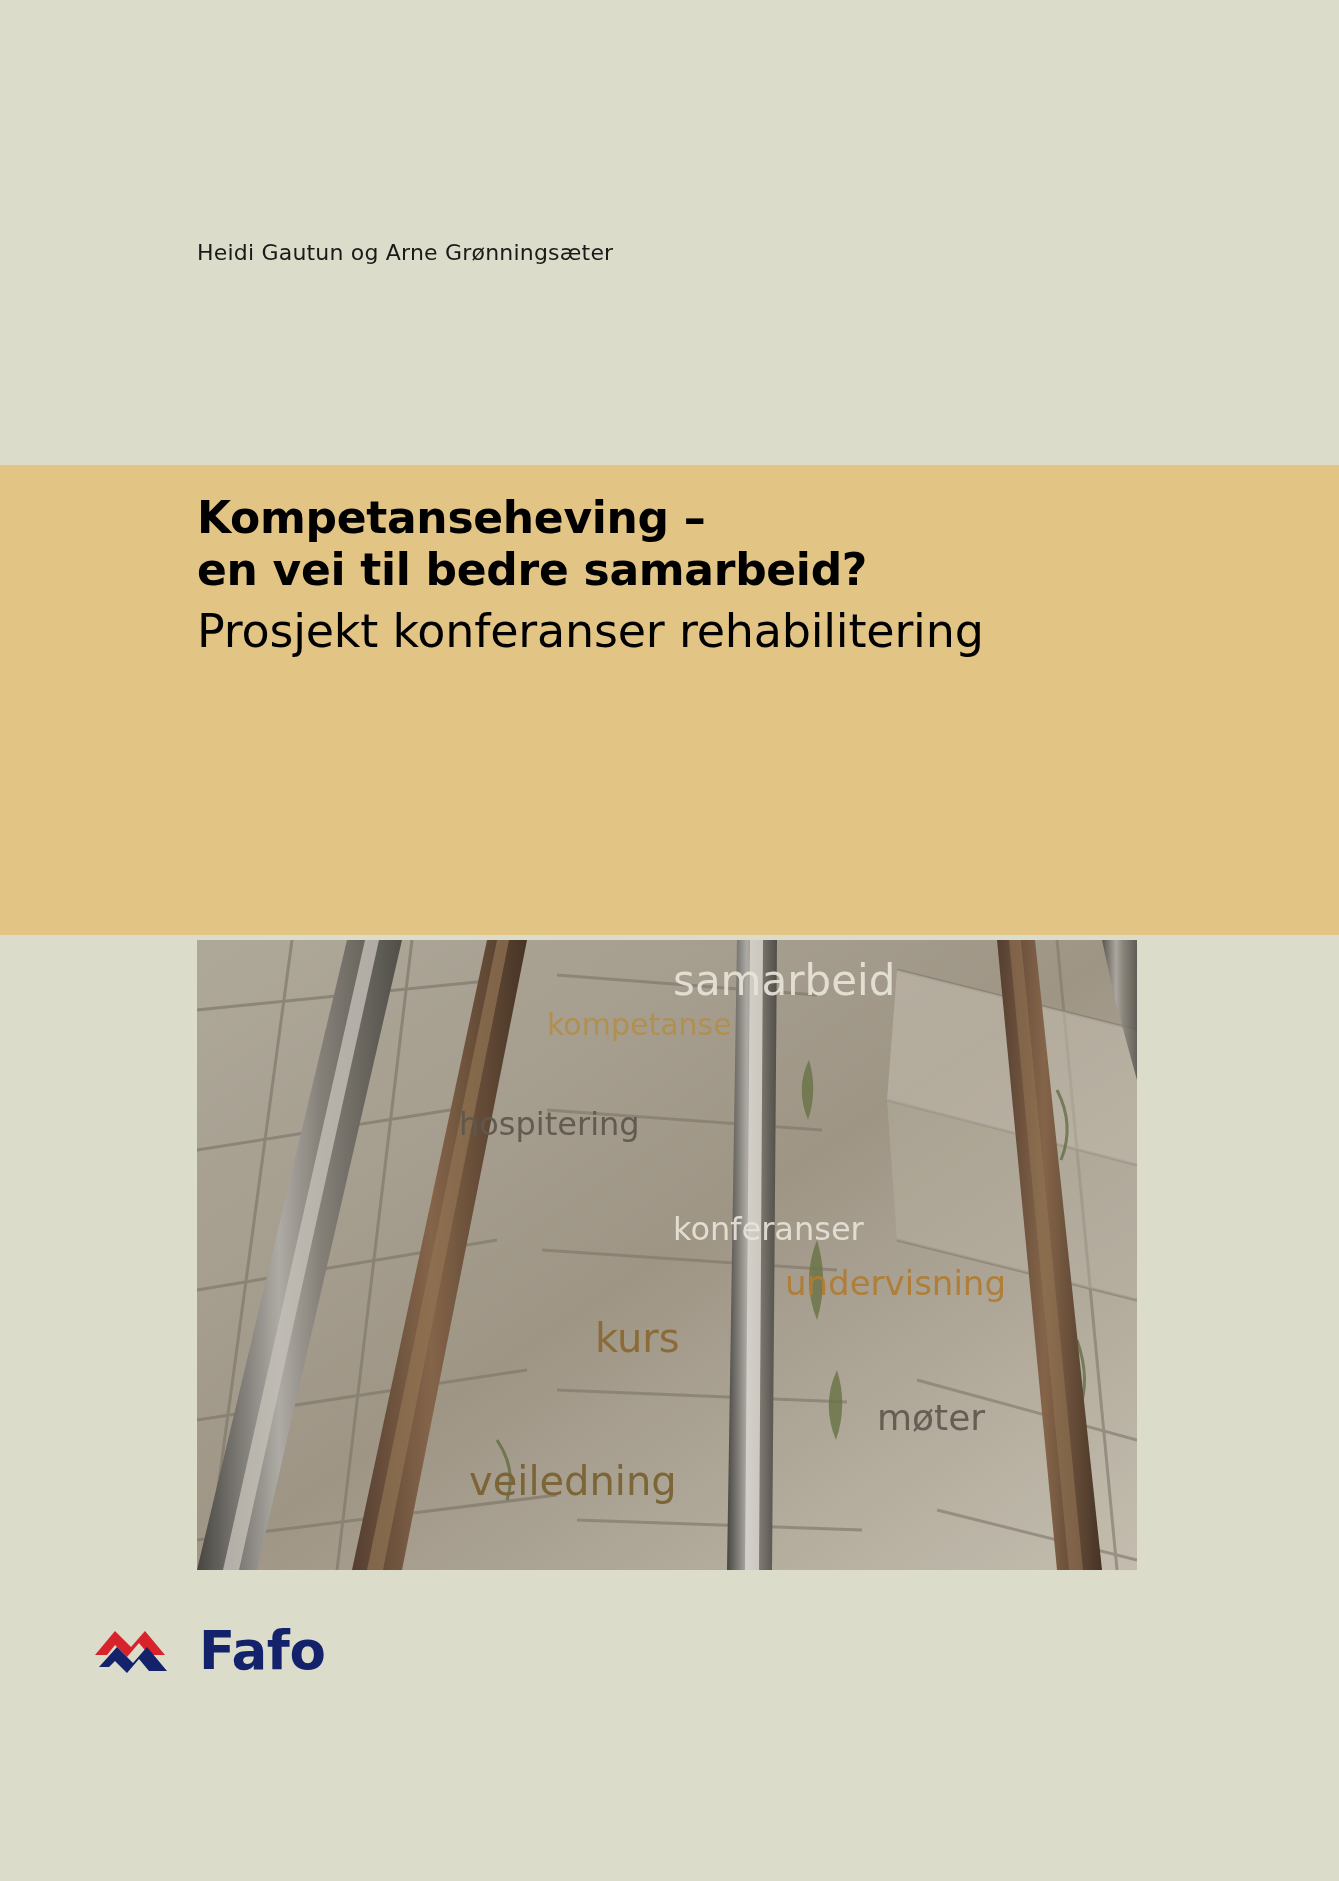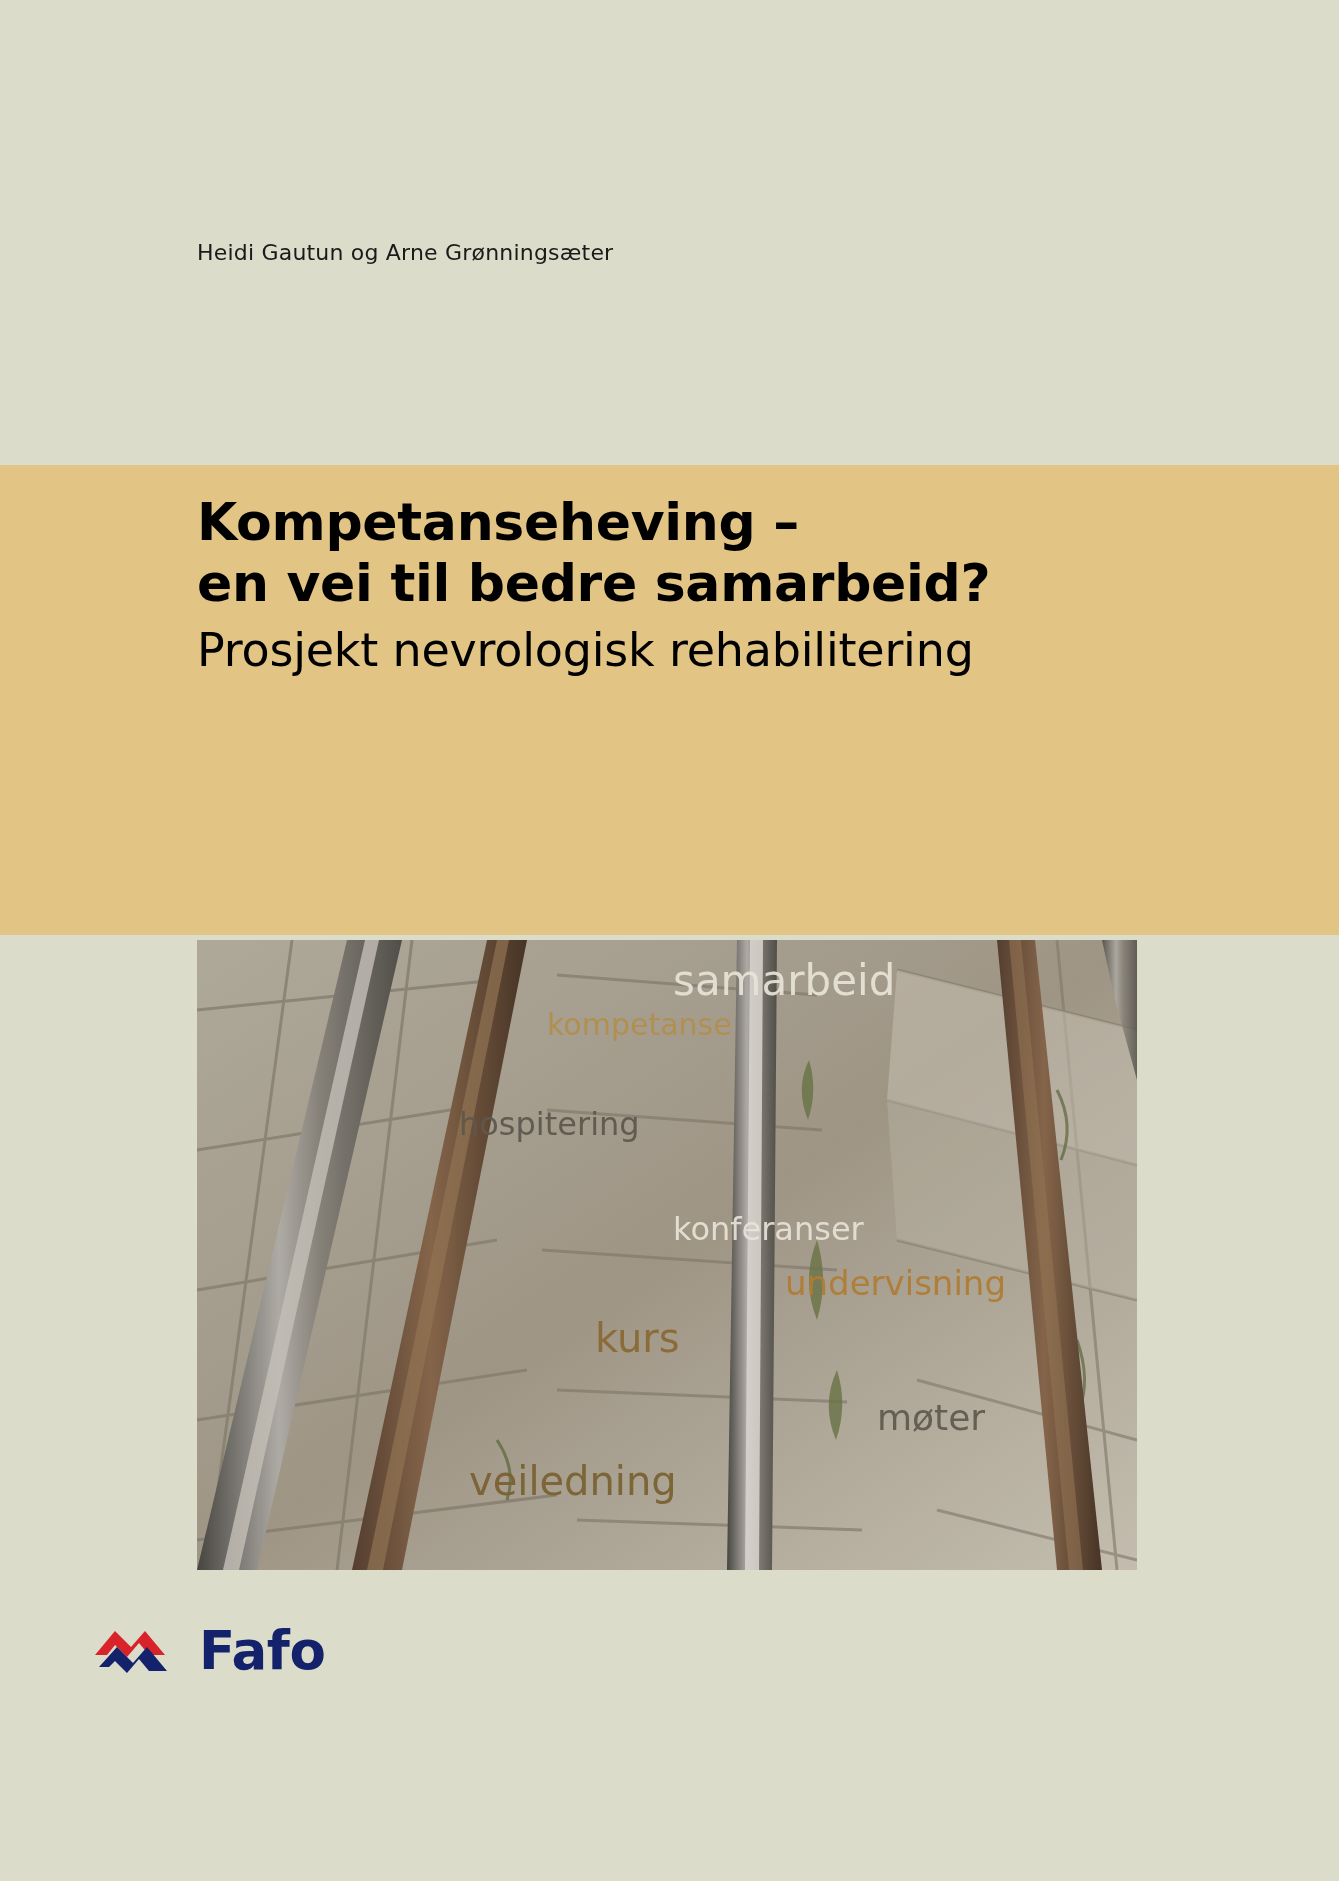--- a/index.html
+++ b/index.html
@@ -36,21 +36,21 @@
     height: 470px;
     background: #e2c485;
   }
   #title-block {
     position: absolute;
     left: 197px;
     top: 27px;
     width: 1050px;
   }
   #main-title {
-    font-size: 52px;
+    font-size: 44px;
     font-weight: bold;
     line-height: 1.18;
     color: #000000;
     white-space: pre-line;
     letter-spacing: -0.3px;
   }
   #subtitle {
     margin-top: 8px;
     font-size: 46px;
     font-weight: normal;
@@ -95,21 +95,21 @@
 <body>
 
 <div id="cover">
 
   <div id="authors">Heidi Gautun og Arne Grønningsæter</div>
 
   <div id="title-band">
     <div id="title-block">
       <div id="main-title">Kompetanseheving –
 en vei til bedre samarbeid?</div>
-      <div id="subtitle">Prosjekt nevrologisk rehabilitering</div>
+      <div id="subtitle">Prosjekt konferanser rehabilitering</div>
     </div>
   </div>
 
   <div id="cover-photo">
     <svg width="940" height="630" viewBox="0 0 940 630" xmlns="http://www.w3.org/2000/svg">
       <defs>
         <linearGradient id="stonegrad" x1="0" y1="0" x2="1" y2="1">
           <stop offset="0%" stop-color="#b9b2a3"></stop>
           <stop offset="50%" stop-color="#a79e8d"></stop>
           <stop offset="100%" stop-color="#cfc8b9"></stop>

